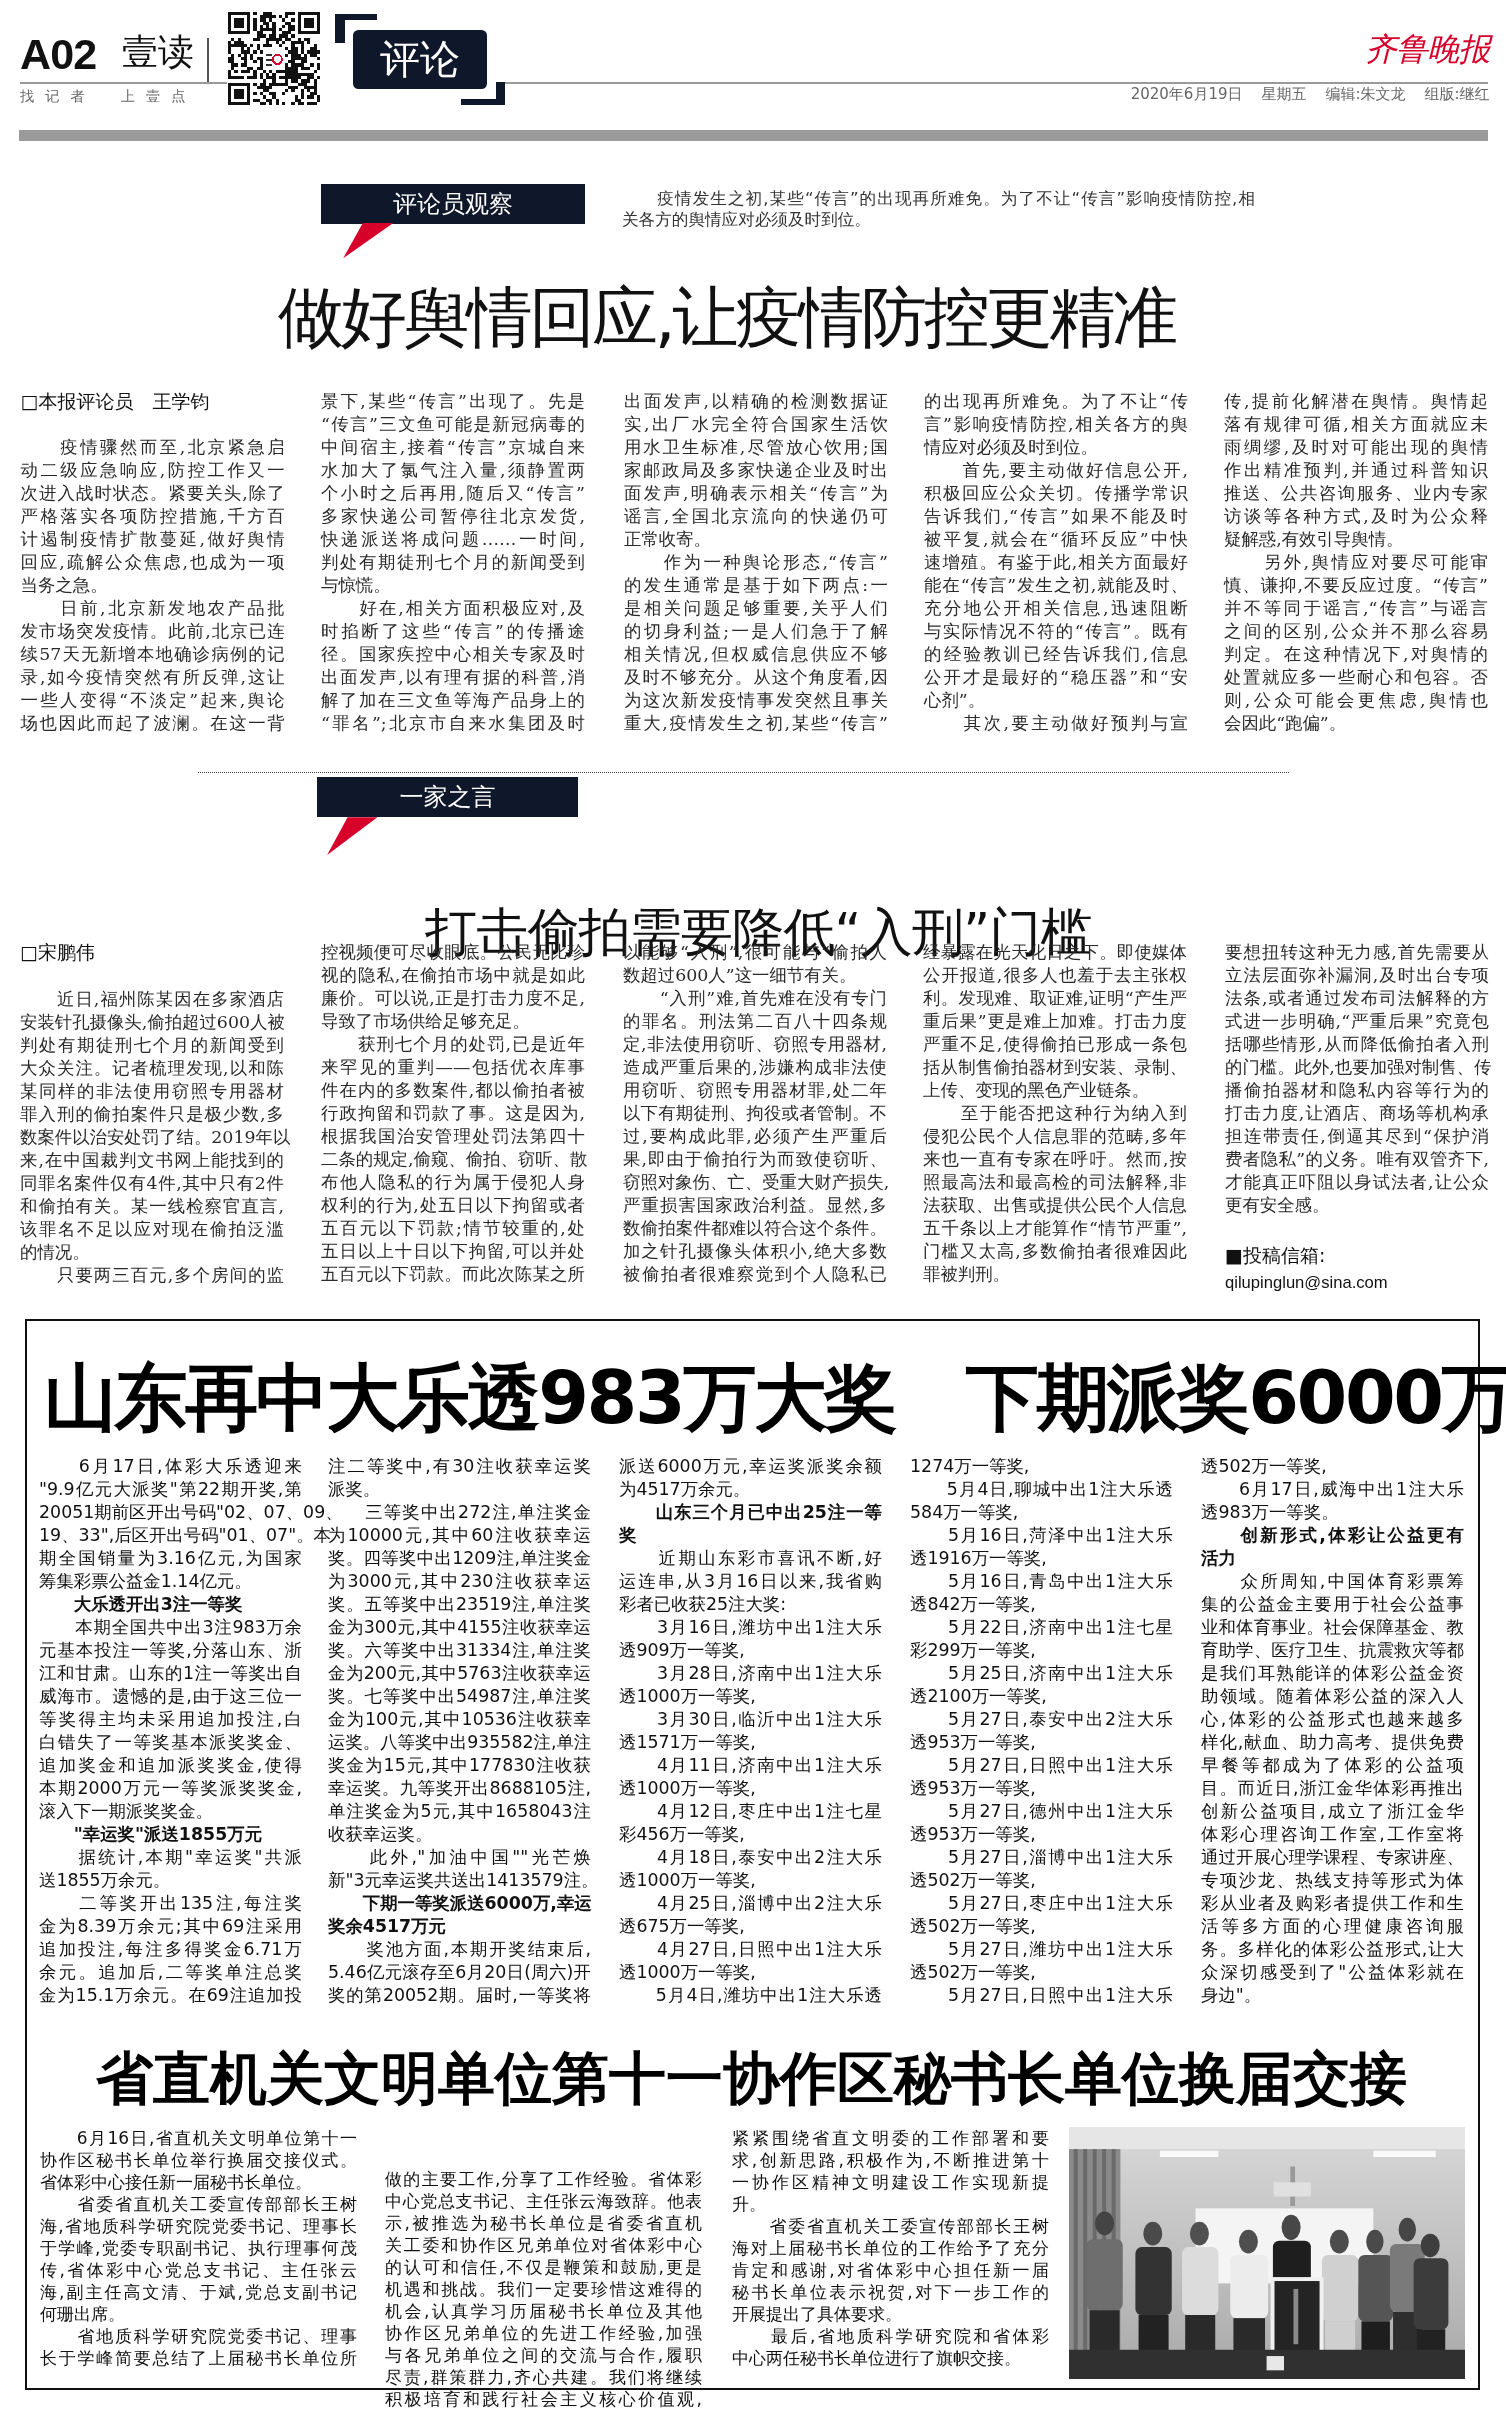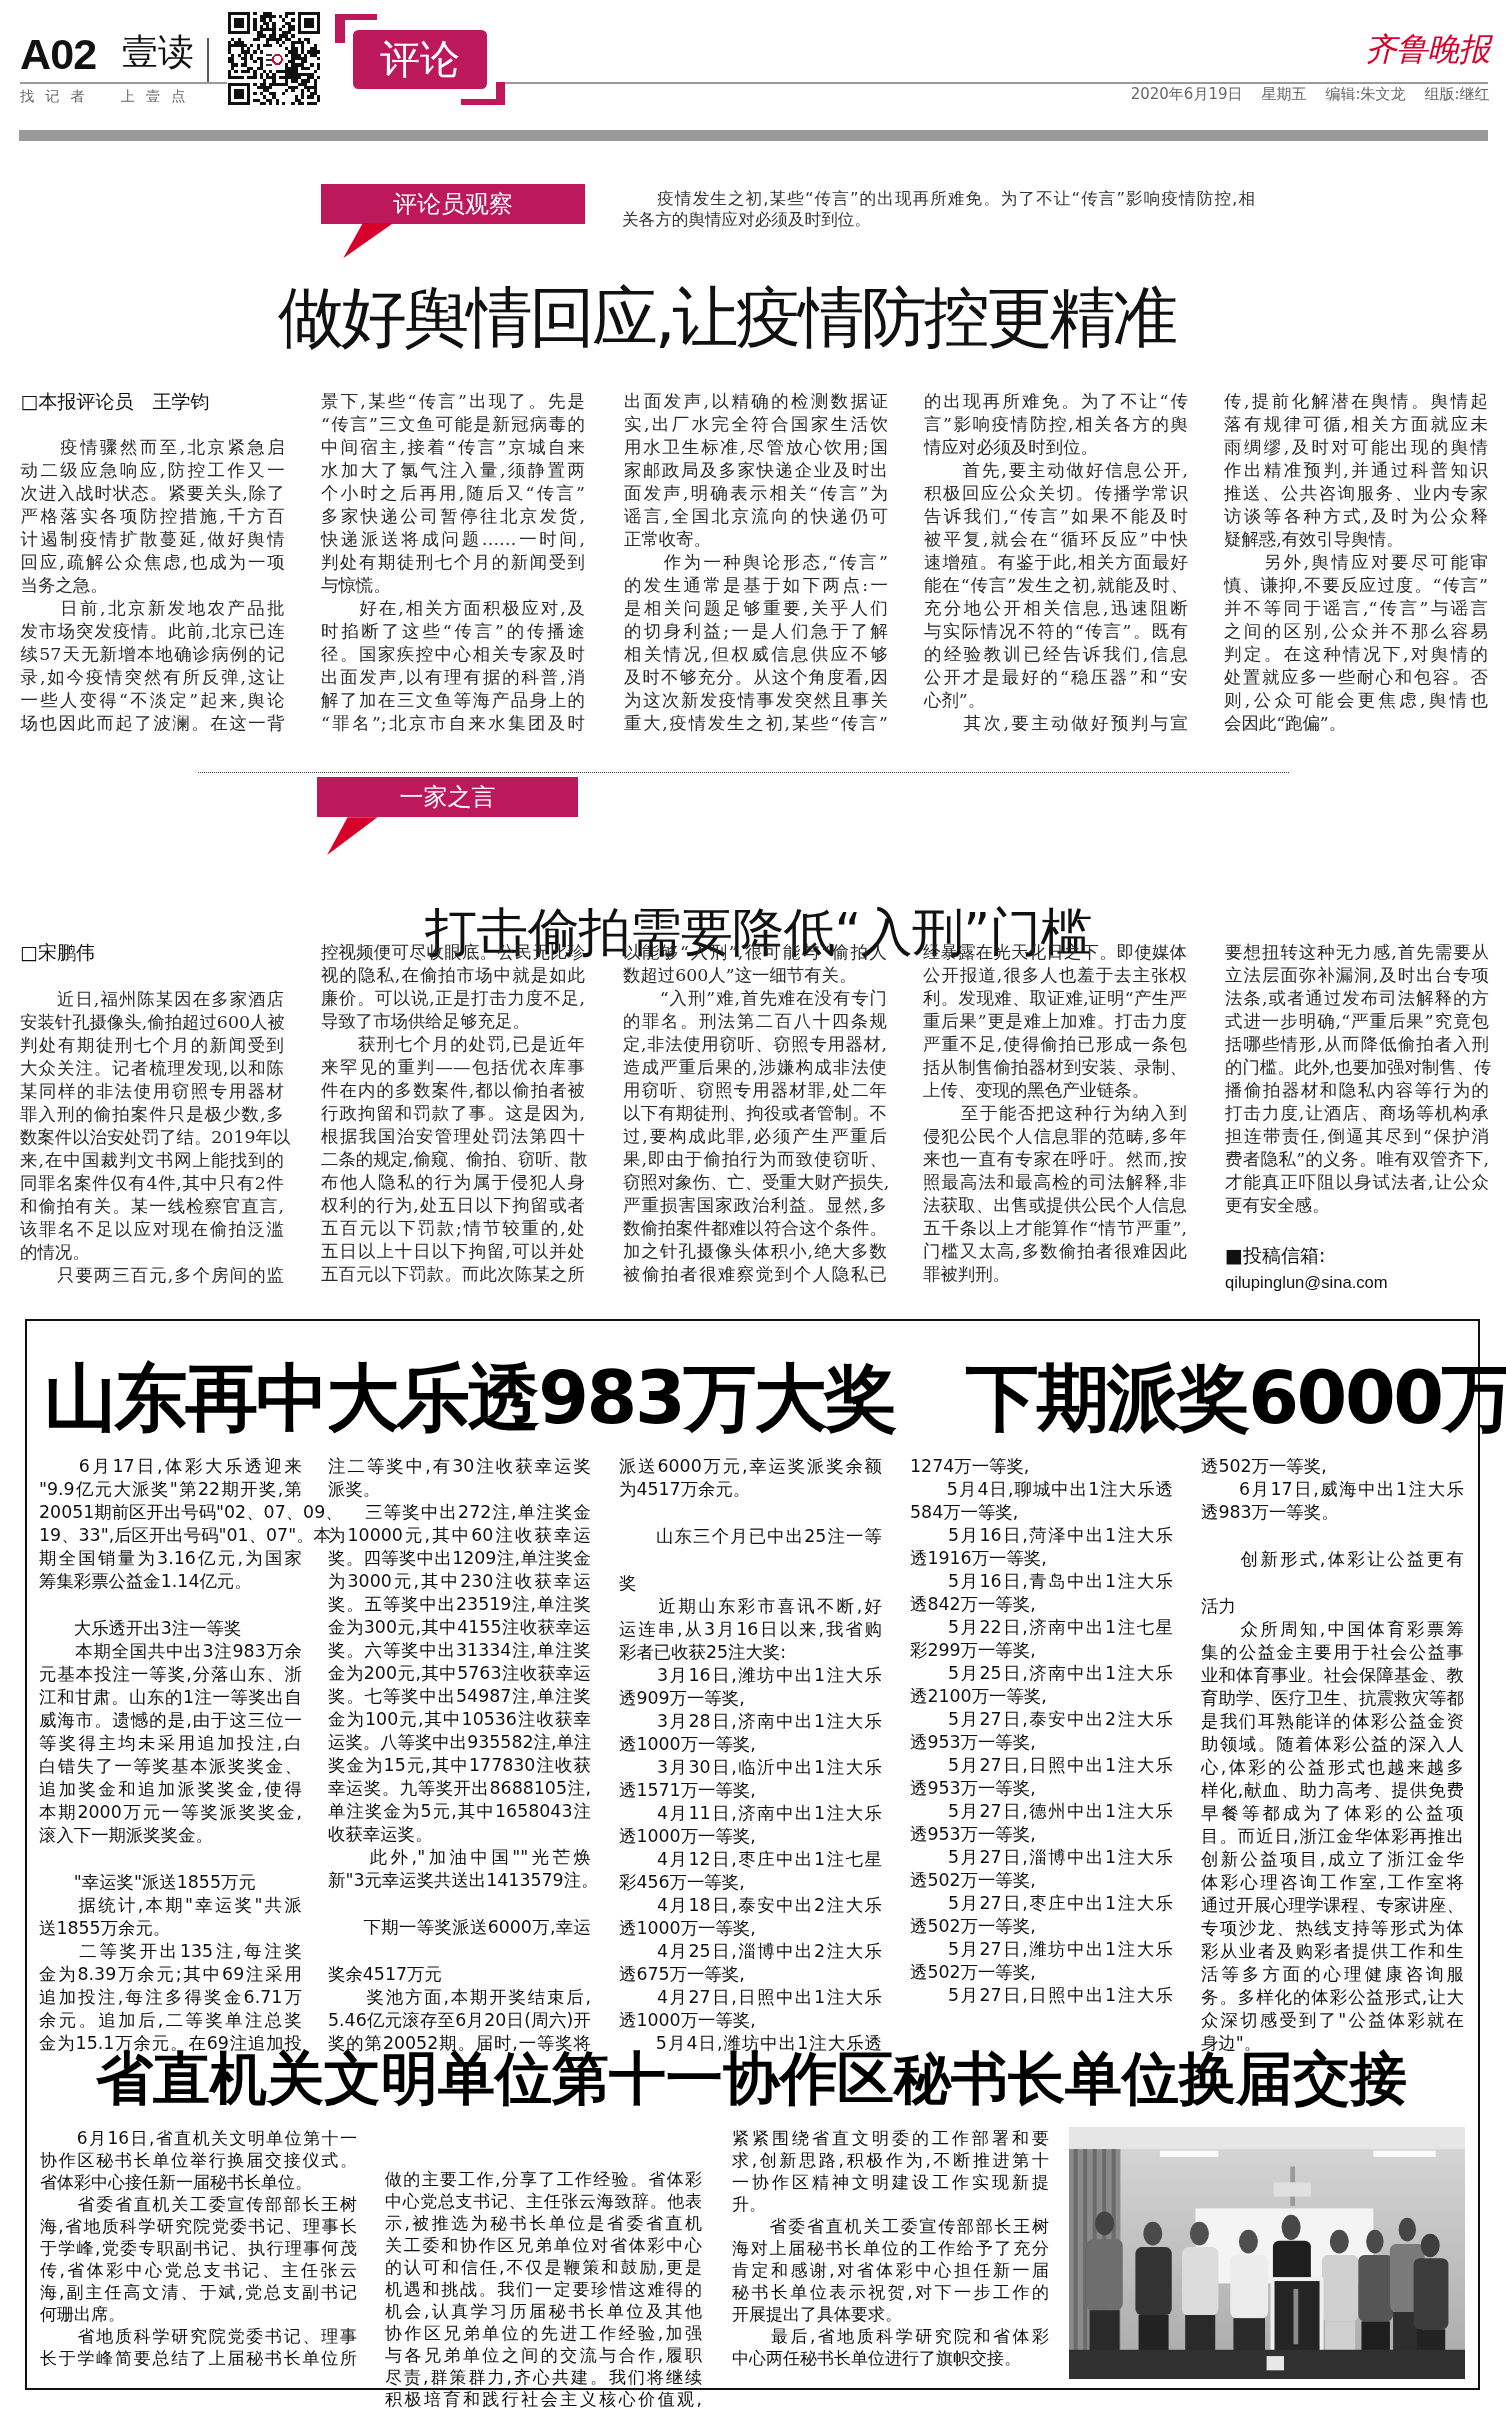--- a/index.html
+++ b/index.html
@@ -1,18 +1,18 @@
 <!DOCTYPE html>
 <html style="font-size:12.7px"><head>
 <meta charset="utf-8">
 <style>
 html,body{margin:0;padding:0;background:#fff;}
 #page{position:relative;width:1507px;height:2426px;overflow:hidden;background:#fff;color:#1a1a1a;}
 .abs{position:absolute;}
-.red{background:#be185d;}
+.red{background:#0f172a;}
 
 #page-no{left:20px;top:33px;font:bold 43px/1 "Liberation Sans",sans-serif;letter-spacing:-0.8px;color:#111;}
 #section-name{left:122px;top:34px;font:36px/1 "DejaVu Sans",sans-serif;color:#111;}
 #hdr-divider{left:207px;top:38px;width:1.6px;height:44px;background:#555;}
 #hdr-line-left{left:20px;top:82px;width:207px;height:2.4px;background:#9a9a9a;}
 #slogan{left:20px;top:88px;font:14.2px/17.4px "DejaVu Sans",sans-serif;color:#666;letter-spacing:11px;white-space:nowrap;}
 #qr{left:228px;top:12px;width:92px;height:93px;}
 #bracket-tl-h{left:335px;top:14.2px;width:42px;height:6.3px;}
 #bracket-tl-v{left:335px;top:14.2px;width:9.5px;height:28.5px;}
 #tag-box{left:353px;top:30px;width:134px;height:59px;border-radius:5.5px;color:#fff;font:40px/59px "DejaVu Sans",sans-serif;text-align:center;}
@@ -37,21 +37,21 @@
 #a2-tail{left:324px;top:817px;width:55px;height:39px;}
 #a2-title{left:425px;top:856px;font:52px/57px "DejaVu Sans",sans-serif;letter-spacing:-0.8px;white-space:nowrap;color:#111;margin-top:48px;}
 #a2-byline{left:20px;top:941px;}
 #a2-contact-label{left:1225px;top:1244px;font:19px/23px "DejaVu Sans",sans-serif;color:#111;}
 #a2-contact-email{left:1225px;top:1273px;font:16.6px/20.6px "Liberation Sans",sans-serif;color:#111;}
 
 
 .col{position:absolute;width:264px;font:17.4px/23px "DejaVu Serif","Liberation Serif",serif;color:#2a2a2a;}
 .col .ln{height:23px;white-space:nowrap;}
 .ln.j{text-align:justify;text-align-last:justify;}
-.ln.b{font-weight:normal;margin-top:24px;}
+.ln.b{font-weight:bold;}
 #a1-c1{left:20.6px;top:436px;} #a1-c2{left:321px;top:390px;} #a1-c3{left:624px;top:390px;}
 #a1-c4{left:924px;top:390px;} #a1-c5{left:1224px;top:390px;}
 #a2-c1{left:20px;top:988px;} #a2-c2{left:321px;top:941px;} #a2-c3{left:623px;top:941px;}
 #a2-c4{left:923px;top:941px;} #a2-c5{left:1225px;top:941px;}
 
 
 #lotto-box{left:25px;top:1319px;width:1455px;height:1071px;border:2.4px solid #111;box-sizing:border-box;}
 #lotto-title{left:44px;top:1358px;font:bold 73px/79px "DejaVu Sans",sans-serif;letter-spacing:-2.4px;white-space:nowrap;color:#000;}
 .lcol{position:absolute;width:263px;font:17.4px/23px "DejaVu Sans","Liberation Sans",sans-serif;color:#111;}
 .lcol .ln{height:23px;white-space:nowrap;}

